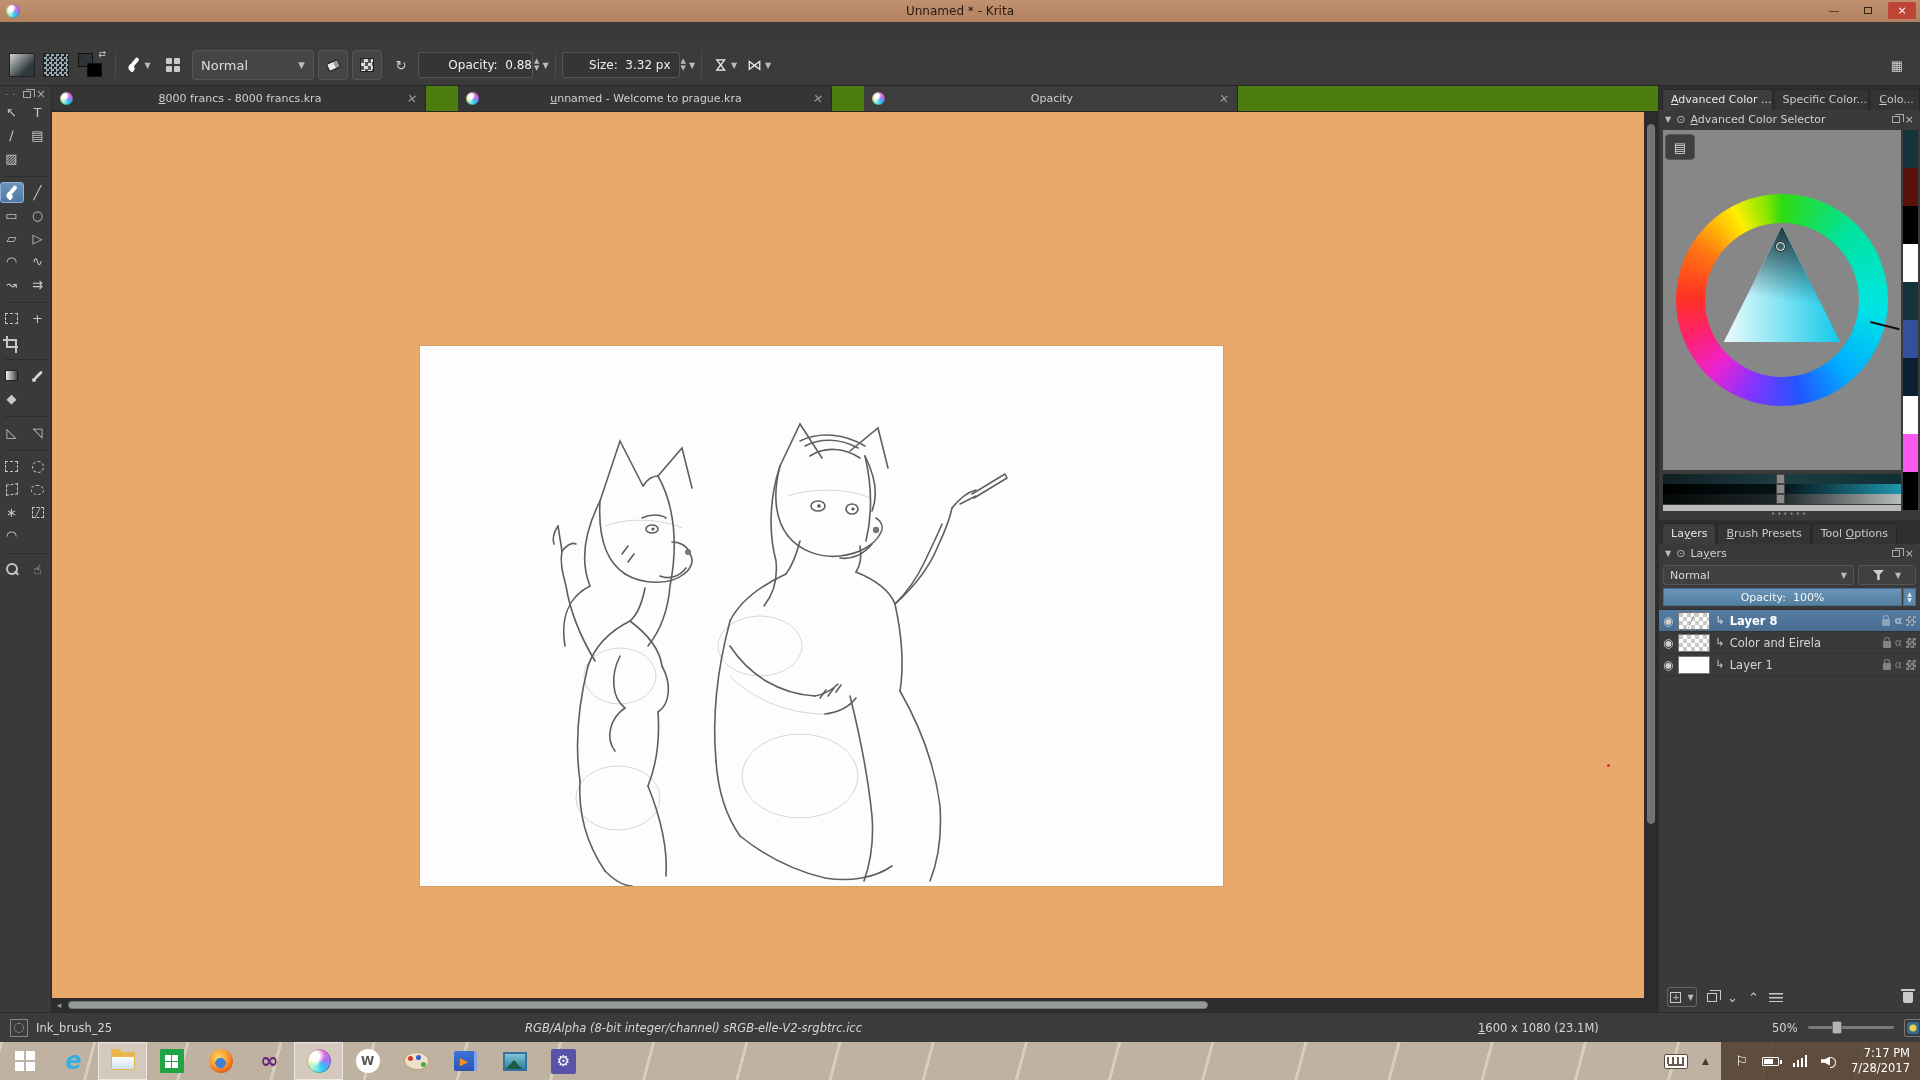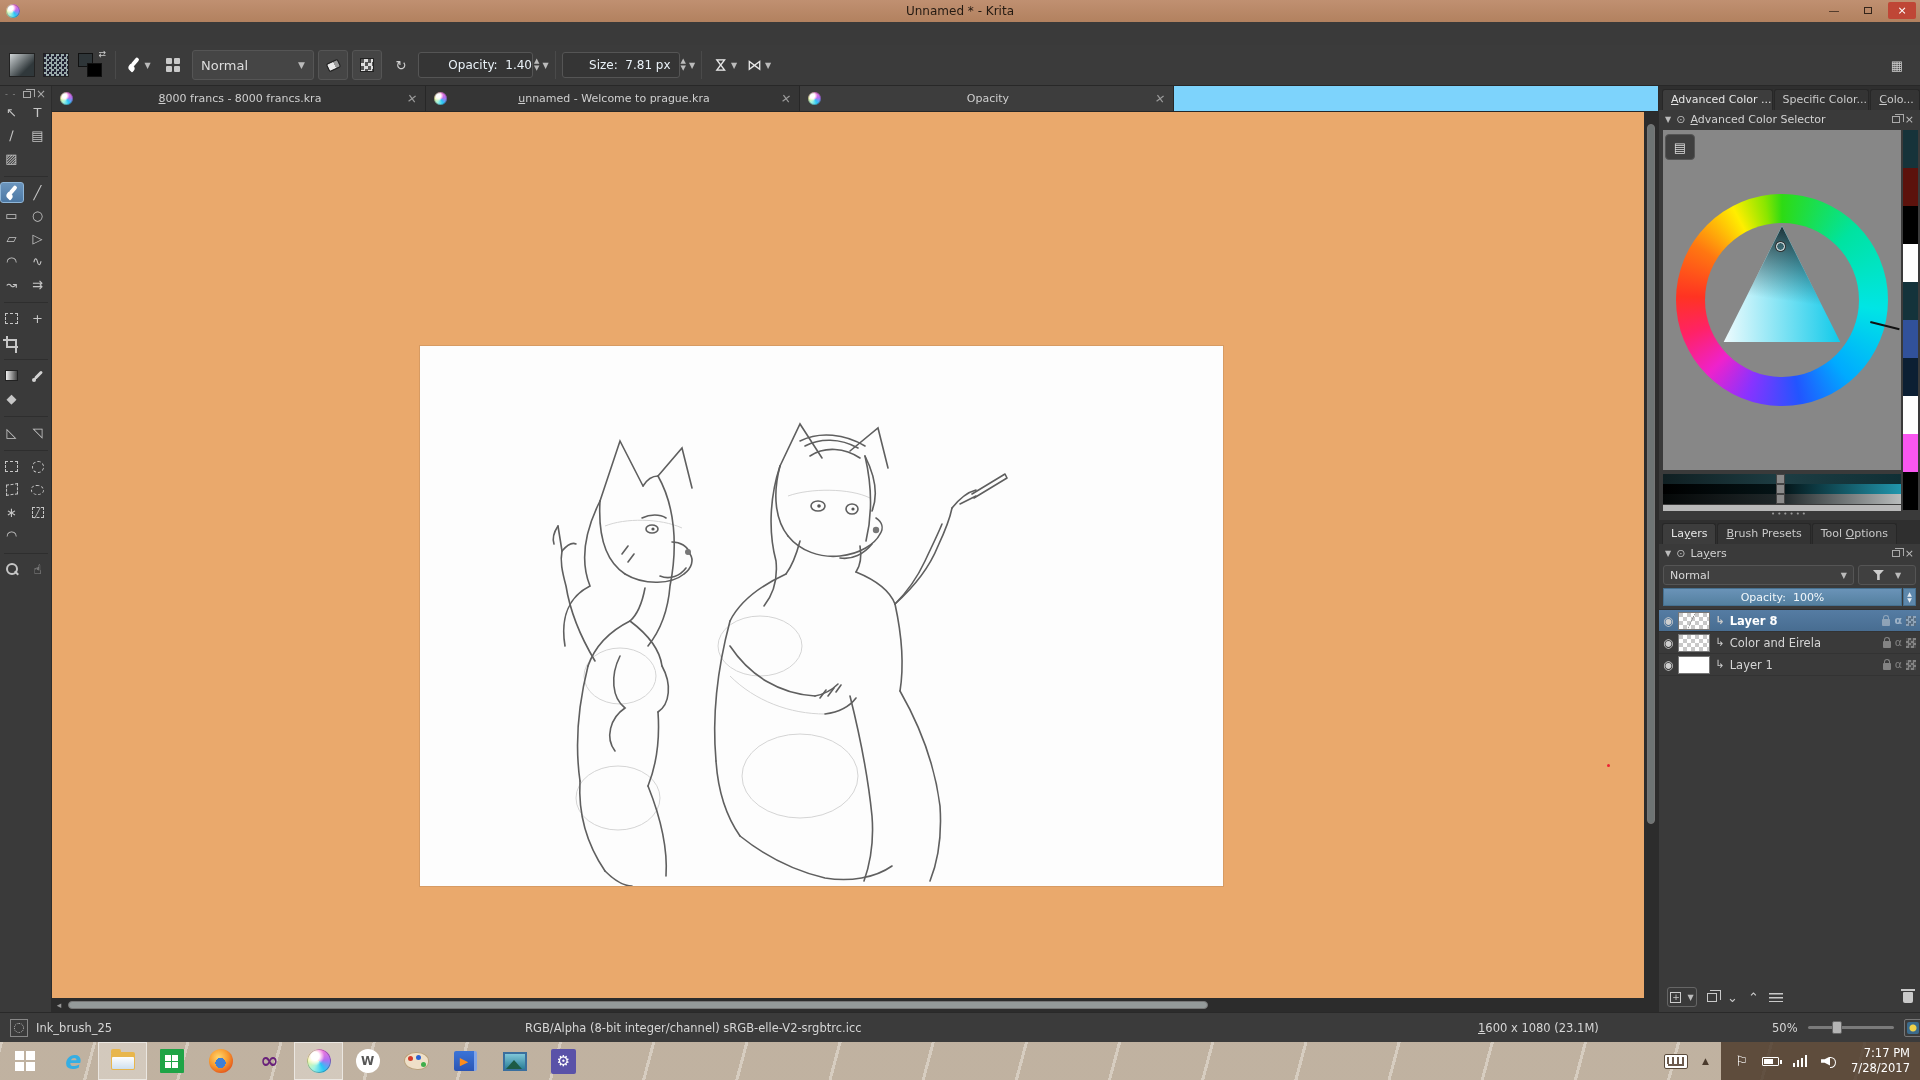--- a/index.html
+++ b/index.html
@@ -47,21 +47,21 @@
   .slider-fill{position:absolute;left:0;top:0;bottom:0;background:linear-gradient(#6a93b8,#54809f);}
   .slider-btn span{position:relative;}
   .spin{display:flex;flex-direction:column;justify-content:center;margin-left:1px;color:#bbb;font-size:7px;line-height:7px;}
   .icon-eraser{width:13px;height:9px;background:linear-gradient(90deg,#e8e8e8 60%,#9a9a9a 60%);transform:rotate(-25deg);border-radius:2px;border:1px solid #222;}
   .checker-s{width:14px;height:14px;background:repeating-conic-gradient(#ddd 0 25%,#555 0 50%) 0 0/7px 7px;border:1px solid #222;}
   .mirror-g{font-size:15px;color:#e8e8e8;}
   .rot90{transform:rotate(90deg);display:inline-block;}
   .tb-right{margin-left:auto;margin-right:8px;}
 
   
-  .tabstrip{position:absolute;left:52px;top:86px;width:1606px;height:26px;background:#7dd3fc;display:flex;border-bottom:1px solid #272727;}
+  .tabstrip{position:absolute;left:52px;top:86px;width:1606px;height:26px;background:#4d7c0f;display:flex;border-bottom:1px solid #272727;gap:32px;}
   .doc-tab{width:374px;display:flex;align-items:center;gap:8px;padding:0 8px;background:#353535;border-right:1px solid #272727;color:#cfcfcf;font-size:11px;}
   .doc-tab.active{background:#3d3d3d;}
   .doc-tab .krita-ball{width:13px;height:13px;flex:0 0 auto;}
   .doc-tab .lbl{flex:1;text-align:center;overflow:hidden;white-space:nowrap;}
   .doc-tab .x{color:#9a9a9a;font-size:12px;transform:rotate(8deg);}
 
   
   .toolbox{position:absolute;left:0;top:86px;width:52px;height:926px;background:#3a3a3a;border-right:1px solid #2c2c2c;}
   .tbx-head{height:16px;display:flex;align-items:center;justify-content:flex-end;gap:5px;padding:0 5px;color:#aaa;}
   .tbx-head .dots{margin-right:auto;letter-spacing:1px;font-size:8px;color:#888;}
@@ -165,21 +165,21 @@
     linear-gradient(#c9c9c9,#c9c9c9) 0 1px/14px 1.5px no-repeat,
     linear-gradient(#c9c9c9,#c9c9c9) 0 5px/14px 1.5px no-repeat,
     linear-gradient(#c9c9c9,#c9c9c9) 0 9px/14px 1.5px no-repeat;position:relative;}
   .icon-trash{position:relative;width:10px;height:11px;background:#c9c9c9;border-radius:1px 1px 2px 2px;margin-left:auto;}
   .icon-trash:before{content:"";position:absolute;left:-2px;top:-3px;width:14px;height:2px;background:#c9c9c9;}
 
   
   .statusbar{position:absolute;left:0;top:1012px;width:1920px;height:30px;background:#3b3b3b;border-top:1px solid #292929;display:flex;align-items:center;font-size:11.5px;color:#d6d6d6;}
   .brush-prev{width:18px;height:18px;border:1px solid #888;margin:0 8px 0 10px;display:flex;align-items:center;justify-content:center;}
   .brush-prev i{width:10px;height:10px;border:1px dotted #bbb;border-radius:50%;}
-  .sb-center{position:absolute;left:525px;}
+  .sb-center{position:absolute;left:525px;font-style:italic;}
   .sb-dims{position:absolute;left:1478px;}
   .sb-zoom{position:absolute;left:1772px;display:flex;align-items:center;gap:10px;}
   .zoom-track{position:relative;width:86px;height:3px;background:#7a7a7a;border-radius:2px;}
   .zoom-handle{position:absolute;left:24px;top:-5px;width:10px;height:13px;background:#b5b5b5;border:1px solid #666;border-radius:2px;}
   .zoom-btn{width:18px;height:18px;border:1px solid #777;border-radius:2px;display:flex;align-items:center;justify-content:center;}
   .zoom-btn i{width:12px;height:12px;background:radial-gradient(circle,#f0d24a 0 3px,#3b6b8c 4px);border-radius:2px;}
 
   
   .taskbar{position:absolute;left:0;top:1042px;width:1920px;height:38px;background:#c9bcab;overflow:hidden;}
   .taskbar .wall{position:absolute;inset:0;background:repeating-linear-gradient(105deg,rgba(255,255,255,.25) 0 3px,rgba(140,120,100,.15) 3px 90px);}
@@ -281,28 +281,28 @@
       </span>
     <span class="tb-btn">
         <span class="icon-eraser"></span>
       </span>
     <span class="tb-btn">
         <span class="checker-s"></span>
       </span>
     <span class="tb-btn tb-flat">
         <span>↻</span>
       </span>
-    <span class="slider-btn" style="width:115px"><span class="slider-fill" id="op-fill" style="width: 100%;"></span><span>Opacity:  1.40</span></span>
+    <span class="slider-btn" style="width:115px"><span class="slider-fill" id="op-fill" style="width: 100%;"></span><span>Opacity:  0.88</span></span>
     <span class="spin">
         <span>▲</span>
         <span>▼</span>
       </span>
     <span class="mini-drop">▼</span>
     <span class="tb-sep"></span>
-    <span class="slider-btn" style="width:118px"><span class="slider-fill" id="sz-fill" style="width: 16%;"></span><span>Size:  7.81 px</span></span>
+    <span class="slider-btn" style="width:118px"><span class="slider-fill" id="sz-fill" style="width: 16%;"></span><span>Size:  3.32 px</span></span>
     <span class="spin">
         <span>▲</span>
         <span>▼</span>
       </span>
     <span class="mini-drop">▼</span>
     <span class="tb-sep"></span>
     <span class="tb-btn tb-flat">
         <span class="mirror-g rot90">⋈</span>
         <span class="mini-drop">▼</span>
       </span>

